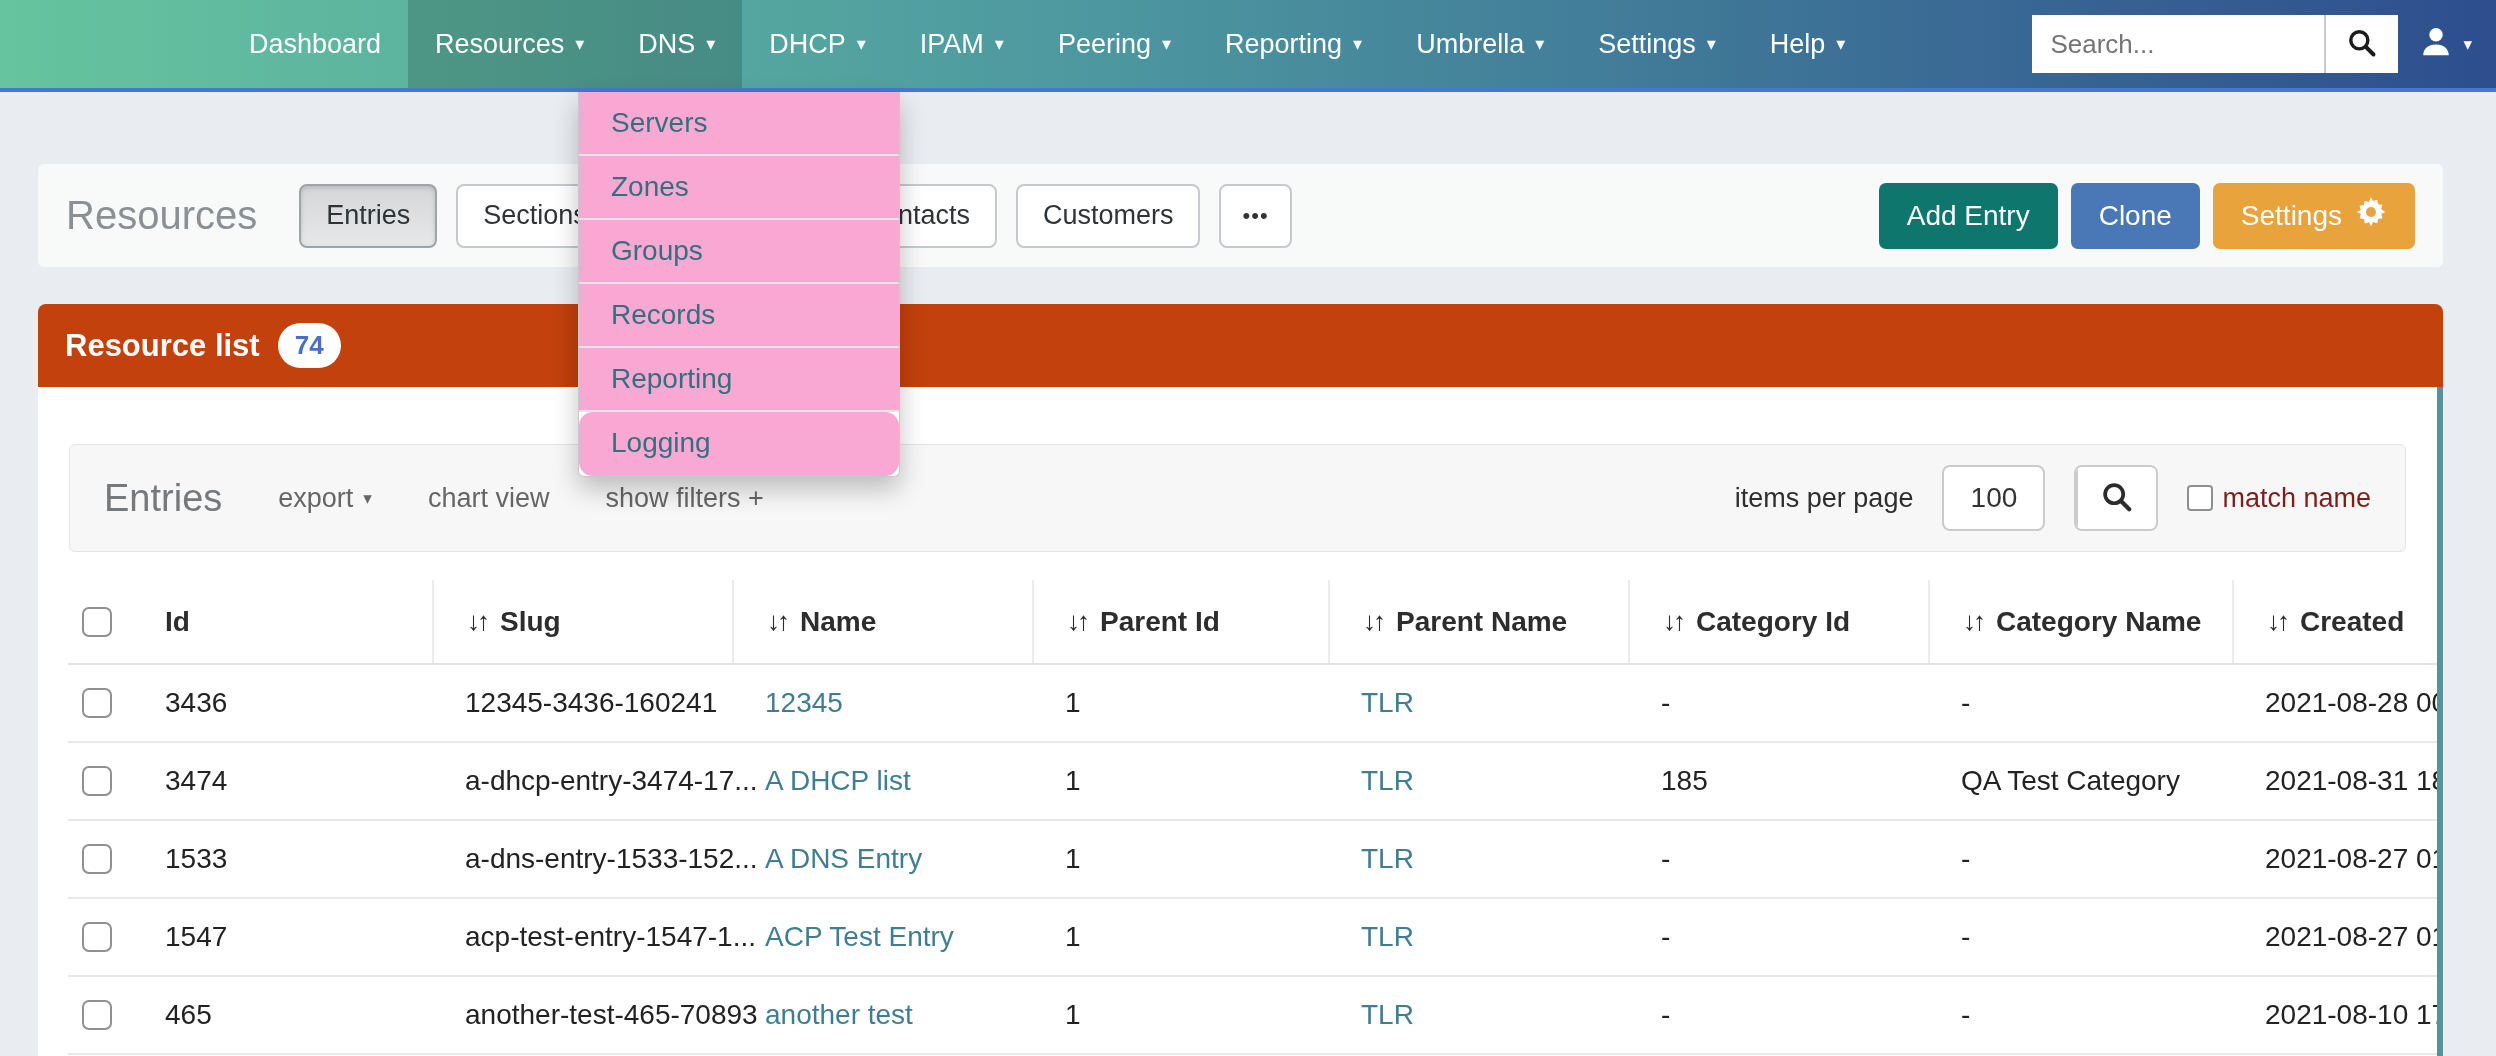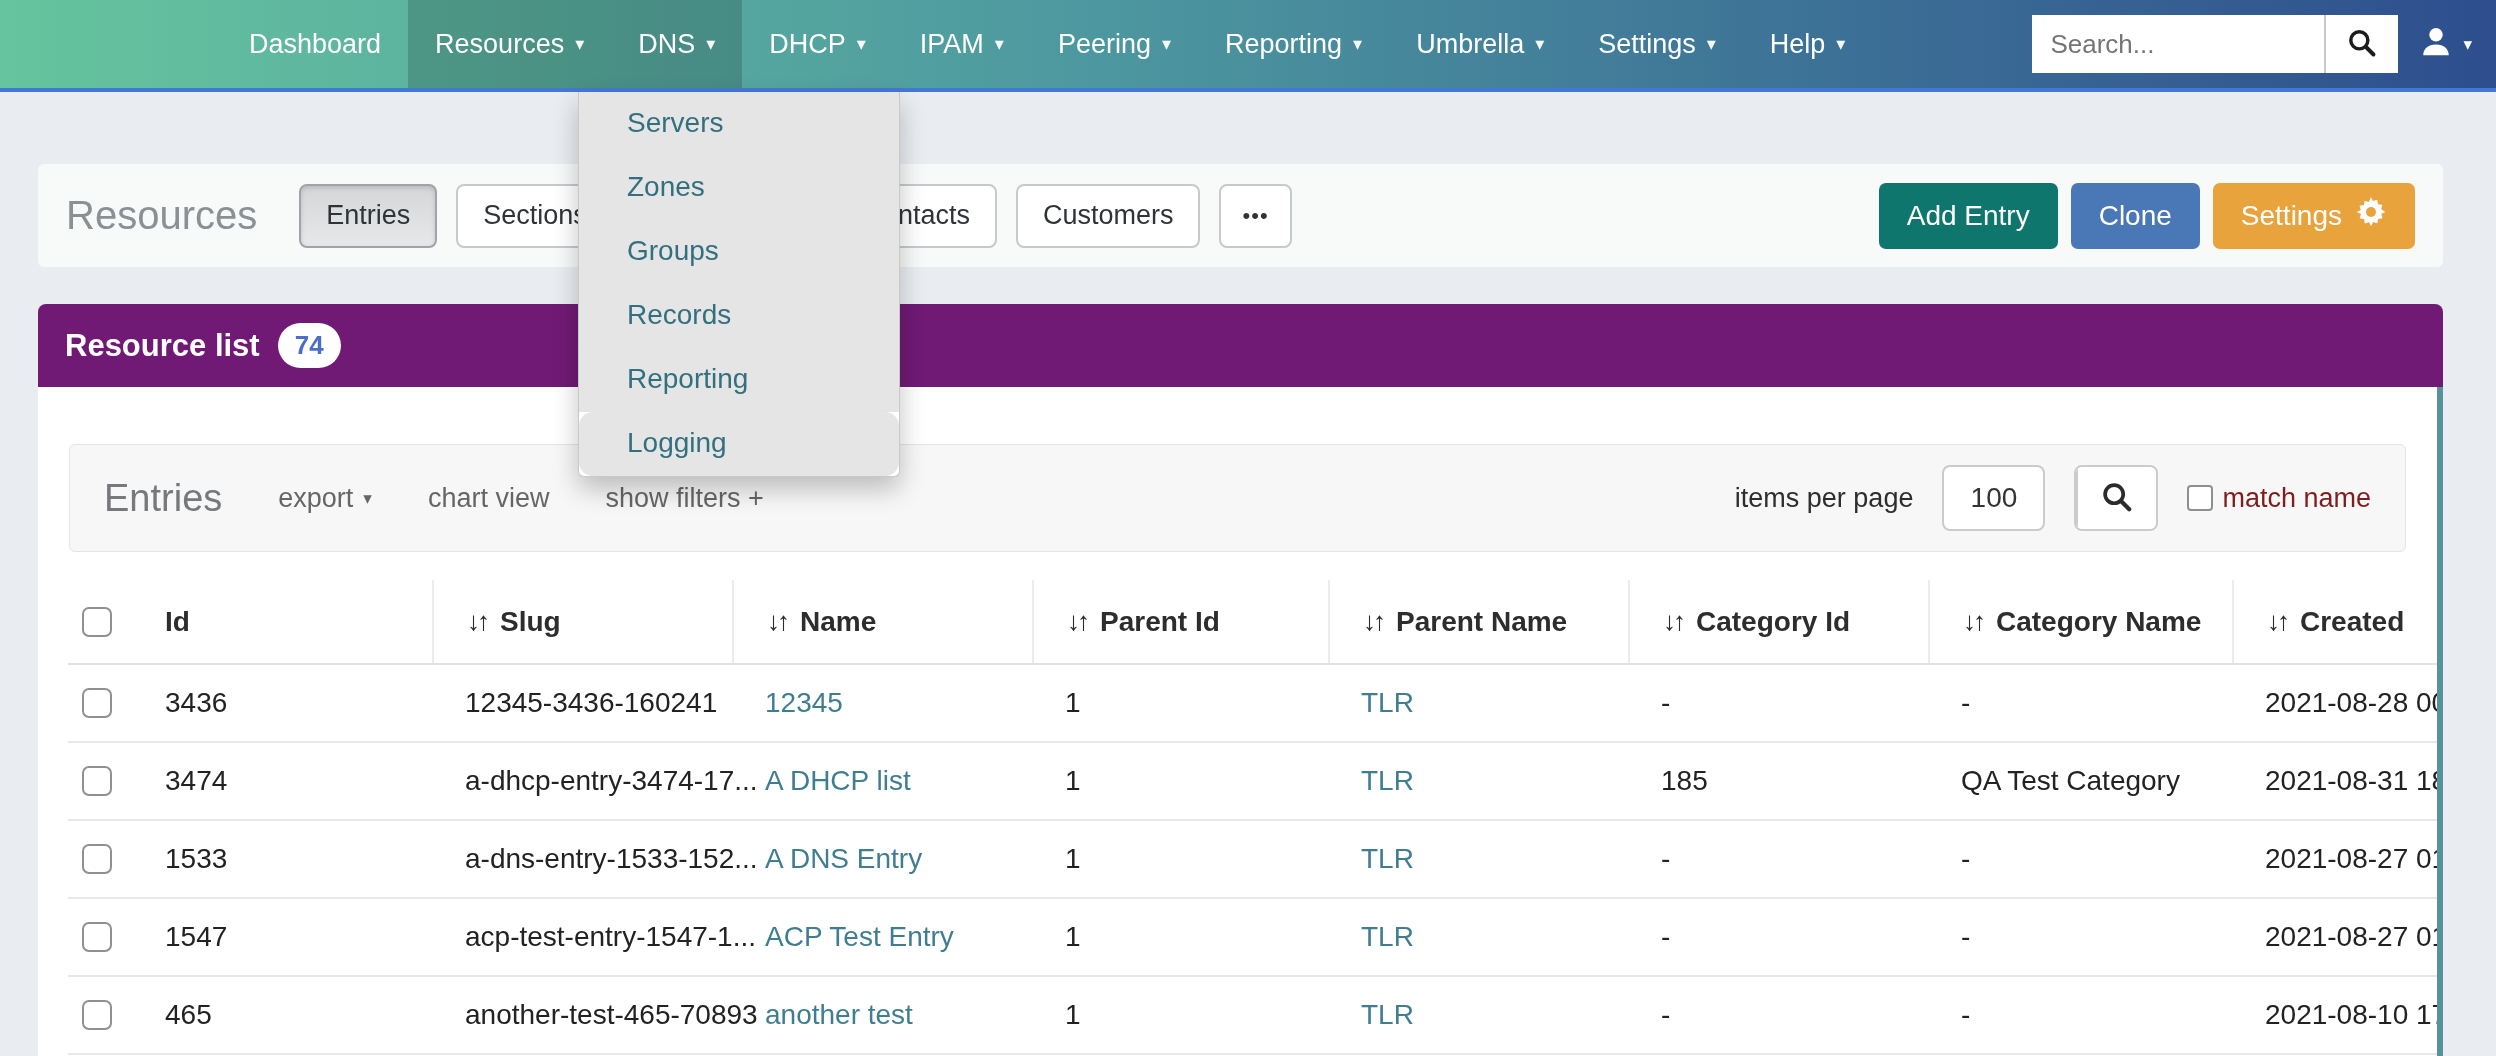--- a/index.html
+++ b/index.html
@@ -18,42 +18,42 @@
   .nav-search { display:flex; height:58px; border-radius:1px; overflow:hidden; background:#fff; }
   .nav-search input { width:292px; border:none; outline:none; padding:0 18px; font-size:26px; color:#444; font-family:inherit; }
   .nav-search button { width:74px; background:#fff; border:none; border-left:2px solid #c9c9c9; display:flex; align-items:center; justify-content:center; cursor:pointer; }
   .user-menu { display:flex; align-items:center; gap:9px; cursor:pointer; }
   .user-caret { color:#fff; font-size:17px; }
 
   
   .dns-dropdown { position:absolute; left:578px; top:92px; width:322px; background:#fff;
                   border:1px solid #c9c9c9; border-top:none; border-radius:0 0 6px 6px;
                   box-shadow:0 12px 26px rgba(0,0,0,0.24); z-index:40; }
-  .dd-item { height:64px; line-height:62px; padding-left:48px; font-size:28px; color:#33707f;
-             border-bottom:2px solid #e4e4e4; cursor:pointer; background:#e5e5e5; }
+  .dd-item { height:64px; line-height:62px; padding-left:32px; font-size:28px; color:#33707f;
+             border-bottom:2px solid #e4e4e4; cursor:pointer; background:#f9a8d4; }
   .dd-item:last-child { border-bottom:none;border-radius:14px; }
 
   
   .band { position:absolute; left:38px; top:164px; width:2405px; height:103px; background:#f8f9f9;
           border-radius:6px; display:flex; align-items:center; padding:0 28px; z-index:10; }
   .page-title { font-size:40px; color:#8b9095; margin-right:42px; white-space:nowrap; }
   .tabs { display:flex; gap:19px; align-items:center; }
   .tab { height:64px; padding:0 25px; border:2px solid #c6cacd; border-radius:8px; background:#fff;
          font-size:27px; color:#2f3338; display:flex; align-items:center; cursor:pointer; white-space:nowrap; }
   .tab.active { background:linear-gradient(#d4d6d7,#e6e8e9); border-color:#9fa4a9; box-shadow:inset 0 2px 5px rgba(0,0,0,0.14); }
   .tab.more { font-size:22px; letter-spacing:1px; padding:0 21px; color:#333; }
   .actions { margin-left:auto; display:flex; gap:13px; }
   .btn { height:66px; padding:0 28px; border:none; border-radius:7px; color:#fff; font-size:28px;
          display:flex; align-items:center; gap:13px; cursor:pointer; font-family:inherit; white-space:nowrap; }
   .btn.green  { background:#0f766e; }
   .btn.blue   { background:#4a78b7; }
   .btn.orange { background:#e8a33c; }
 
   
-  .teal-bar { position:absolute; left:38px; top:304px; width:2405px; height:83px; background:#701a75;
+  .teal-bar { position:absolute; left:38px; top:304px; width:2405px; height:83px; background:#c2410c;
               border-radius:8px 8px 0 0; display:flex; align-items:center; padding:0 27px; z-index:5; }
   .teal-title { color:#fff; font-size:31px; font-weight:bold; }
   .badge { margin-left:18px; background:#fff; color:#4a6fc9; font-size:26px; font-weight:bold;
            padding:7px 17px; border-radius:999px; }
 
   .panel { position:absolute; left:38px; top:387px; width:2405px; height:669px; background:#fff;
            border-right:6px solid #55929e; overflow:hidden; z-index:5; }
 
   .toolbar { margin:57px 31px 0; height:108px; background:#f7f7f8; border:1px solid #e4e4e4;
              border-radius:6px; display:flex; align-items:center; padding:0 34px; }

